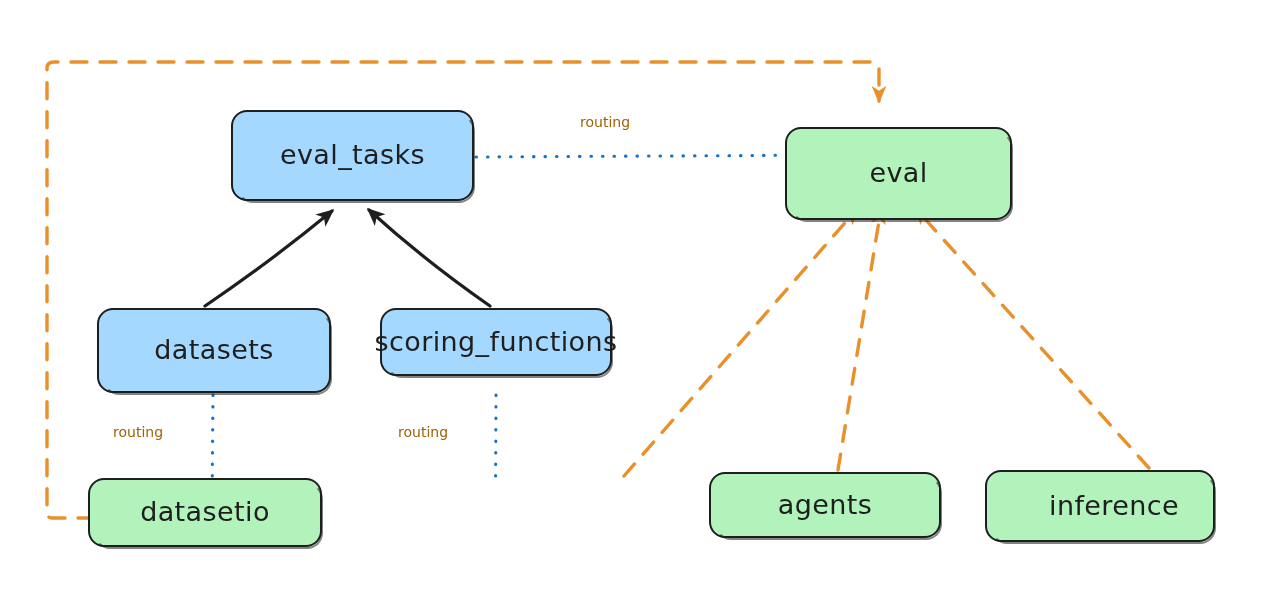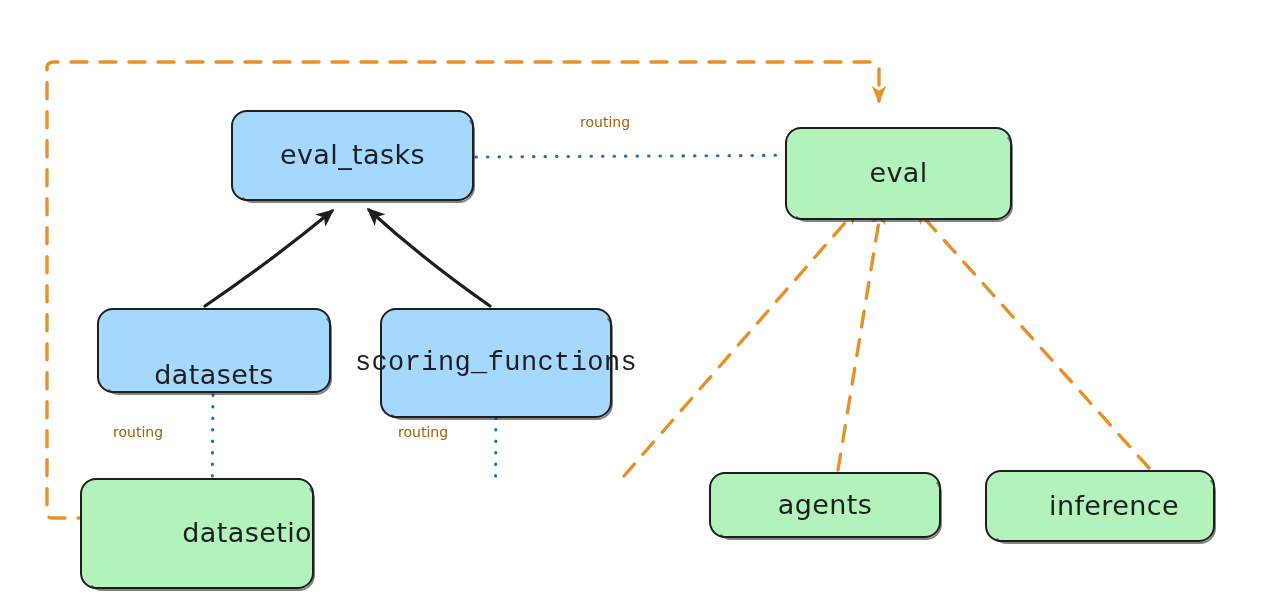--- a/index.html
+++ b/index.html
@@ -114,29 +114,29 @@
   </svg>
 
   <div class="node blue" style="left:231px; top:110px; width:243px; height:91px;">
     <span>eval_tasks</span>
   </div>
 
   <div class="node green" style="left:785px; top:107px; width:227px; height:93px;margin-top:20px;">
     <span>eval</span>
   </div>
 
-  <div class="node blue" style="left:97px; top:308px; width:234px; height:85px;align-items:flex-end;">
+  <div class="node blue" style="left:97px; top:308px; width:234px; height:85px;">
     <span>datasets</span>
   </div>
 
-  <div class="node blue" style="left:380px; top:308px; width:232px; height:110px;font-family:Liberation Mono, monospace;">
+  <div class="node blue" style="left:380px; top:308px; width:232px; height:68px;">
     <span>scoring_functions</span>
   </div>
 
-  <div class="node green" style="left:80px; top:478px; width:234px; height:111px;justify-content:flex-end;">
+  <div class="node green" style="left:88px; top:478px; width:234px; height:69px;">
     <span>datasetio</span>
   </div>
 
 
   <div class="node green" style="left:709px; top:472px; width:232px; height:66px;">
     <span>agents</span>
   </div>
 
   <div class="node green" style="left:985px; top:470px; width:230px; height:72px;padding-left:28px;">
     <span>inference</span>

